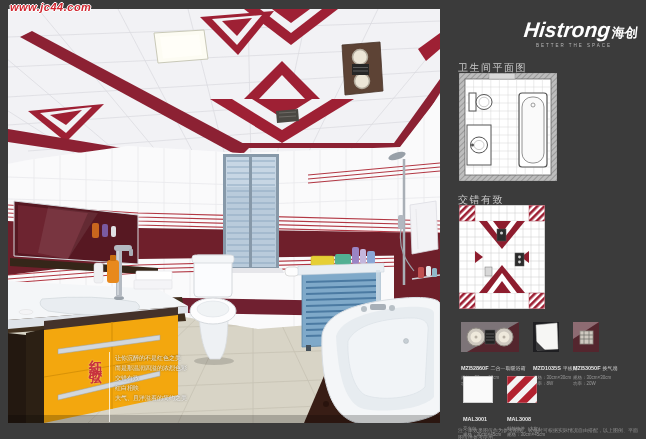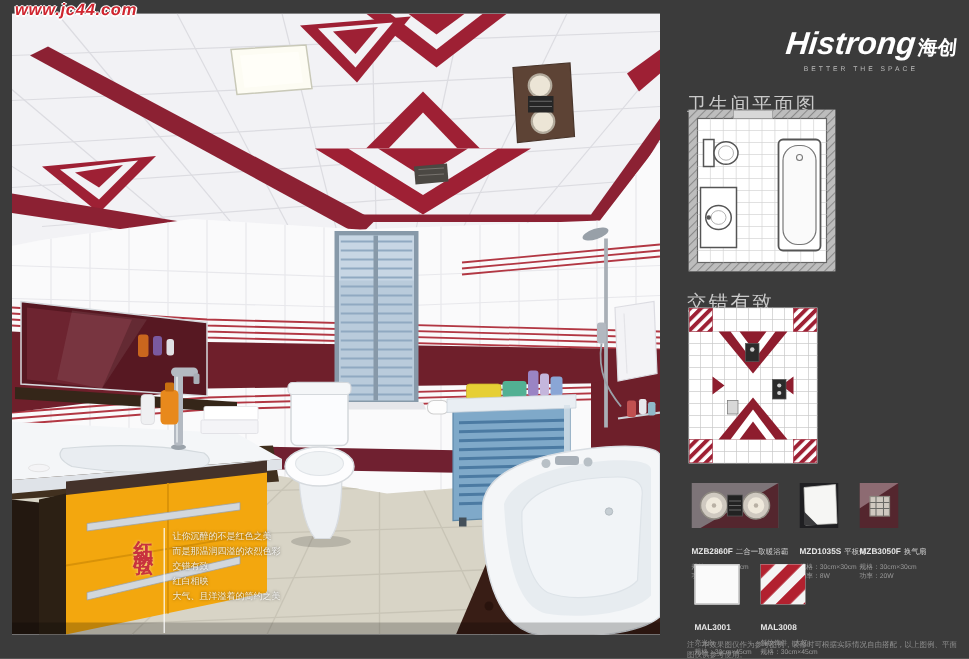--- a/index.html
+++ b/index.html
@@ -18,21 +18,21 @@
   #slogan .lines{padding-top:3px;}
   #slogan .lines div{font-size:6px;line-height:10px;color:rgba(255,255,255,.85);
     text-shadow:0 0 2px rgba(0,0,0,.6);white-space:nowrap;}
   
   #panel{left:447px;top:0;width:199px;height:439px;}
   #logo{right:8px;top:18px;text-align:right;color:#fff;}
   #logo .row{display:flex;align-items:baseline;justify-content:flex-end;transform:skewX(-6deg);}
   #logo .en{font-size:21px;font-weight:900;font-style:italic;letter-spacing:0;}
   #logo .cn{font-size:13px;font-weight:bold;margin-left:2px;}
   #logo .tag{font-size:4.5px;letter-spacing:2px;color:#b8b8b8;margin-top:1px;margin-right:26px;}
-  .sec-title{font-size:13px;color:#c9c9c9;letter-spacing:1.5px;text-align:right;}
+  .sec-title{font-size:10px;color:#c9c9c9;letter-spacing:1.5px;text-align:right;}
   .sw-label{line-height:1.25;white-space:nowrap;}
   .sw-label .code{font-size:5.5px;font-weight:bold;color:#e6e6e6;}
   .sw-label .name{font-size:5px;color:#cfcfcf;margin-left:2px;}
   .sw-label .spec{font-size:4.5px;color:#9a9a9a;}
   #note{font-size:5px;color:#8f8f8f;line-height:1.4;}
   .tile-white{background:#fafafa;border:1px solid #cfcfcf;box-sizing:border-box;}
 </style>
 </head>
 <body>
 

